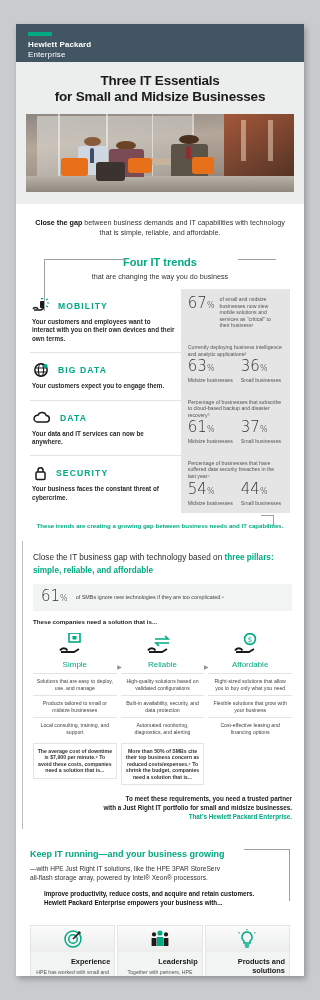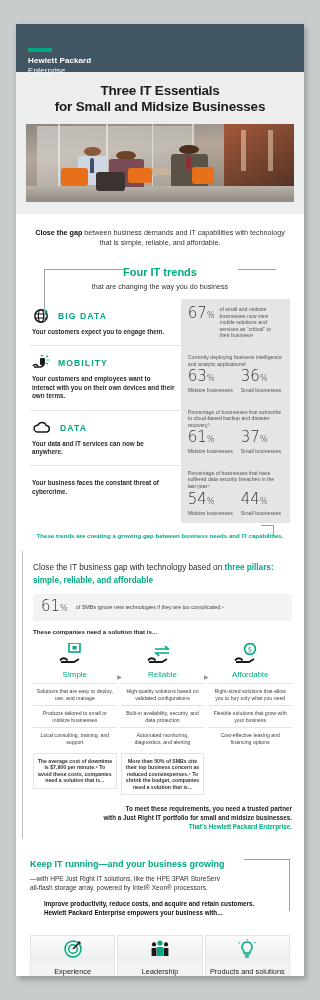--- a/index.html
+++ b/index.html
@@ -8,21 +8,21 @@
     background:#c9cccd;
     font-family:"Liberation Sans", sans-serif;
     -webkit-font-smoothing:antialiased;
   }
   .page{
     position:absolute;left:16px;top:24px;width:288px;height:952px;
     background:#ffffff;box-shadow:2px 3px 6px rgba(0,0,0,.28);
     overflow:hidden;
   }
   
-  .hdr{background:#425563;height:48px;padding:24px 12px 0 12px;box-sizing:border-box;}
+  .hdr{background:#425563;height:38px;padding:8px 12px 0 12px;box-sizing:border-box;}
   .hpe-bar{width:24px;height:4px;background:#01a982;margin-bottom:4px;}
   .hpe-name{color:#fff;font-size:8px;font-weight:bold;line-height:9.5px;letter-spacing:.1px;}
   .hpe-name span{display:block;font-weight:normal;}
   
   .titlewrap{background:#eceded;padding:11px 10px 9px;text-align:center;}
   .title-l1,.title-l2{color:#1a1a1a;font-size:13.5px;font-weight:bold;line-height:16px;letter-spacing:-.2px;}
   
   .herowrap{background:#eceded;padding:0 10px 12px;}
   .hero{position:relative;height:78px;overflow:hidden;background:#6f6a63;}
   .h-wall{position:absolute;inset:0;background:linear-gradient(175deg,#8d8781 0%,#b5a79a 35%,#9c8f84 70%,#7a7169 100%);}
@@ -92,21 +92,21 @@
   .keep-rule{position:absolute;right:14px;top:20px;width:46px;height:1px;background:#9aa0a3;}
   .keep-vr{position:absolute;right:14px;top:20px;width:1px;height:52px;background:#9aa0a3;}
   .keep-s{font-size:6.6px;line-height:9px;color:#333;margin-top:3px;}
   .keep-b{font-size:6.3px;line-height:8.6px;color:#111;font-weight:bold;margin:8px 0 0 14px;}
   
   .boxes{display:flex;margin:8px 14px 0;gap:2px;}
   .bx{flex:1;position:relative;padding-top:10px;}
   .bx-top{height:26px;background:linear-gradient(#fbfbfb,#eceded);display:flex;align-items:center;justify-content:center;
           border:1px solid #e4e5e5;border-bottom:none;}
   .bx-bd{background:#f2f3f3;border:1px solid #e4e5e5;border-top:none;padding:5px 4px 8px;text-align:center;min-height:58px;box-sizing:border-box;}
-  .bx-t{font-size:7.4px;font-weight:normal;color:#1a1a1a;line-height:9px;margin-bottom:3px;}
+  .bx-t{font-size:7.4px;font-weight:bold;color:#1a1a1a;line-height:9px;margin-bottom:3px;text-align:right;}
   .bx-x{font-size:5.2px;line-height:6.6px;color:#555;}
   svg{display:block;}
 </style>
 </head>
 <body>
 
 <div class="page">
 
   <div class="hdr">
     <div class="hpe-bar"></div>
@@ -173,60 +173,69 @@
       </div>
     </div>
 
     <div class="trends">
       <div class="tr-left">
 
         <div class="trow">
           <div class="tr-head">
             <span>
               <svg width="20" height="16" viewBox="0 0 20 16">
-                <circle cx="9" cy="8" r="6.2" fill="none" stroke="#1a1a1a" stroke-width="1.5"></circle>
-                <ellipse cx="9" cy="8" rx="2.6" ry="6.2" fill="none" stroke="#1a1a1a" stroke-width="1.1"></ellipse>
-                <path d="M3 6h12M3 10h12" stroke="#1a1a1a" stroke-width="1.1"></path>
-                <circle cx="13.5" cy="4" r="2.1" fill="#01a982"></circle>
-              </svg>
-            </span>
-            <span class="tr-name">BIG DATA</span>
-          </div>
-          <div class="tr-desc">Your customers expect you to engage them.</div>
-        </div>
-
-        <div class="trow">
-          <div class="tr-head">
-            <span>
-              <svg width="20" height="16" viewBox="0 0 20 16">
                 <path d="M2 12h7l3-2" stroke="#1a1a1a" stroke-width="1.6" fill="none"></path>
                 <path d="M1 11c1-2 4-2 5 0" stroke="#1a1a1a" stroke-width="1.6" fill="none"></path>
                 <rect x="8" y="3" width="5" height="7" rx="1" fill="#1a1a1a"></rect>
                 <path d="M14 2l2-1M15 5h2M14 8l2 1" stroke="#01a982" stroke-width="1.2"></path>
                 <path d="M9 1l1-1 1 1" stroke="#01a982" stroke-width="1.2" fill="none"></path>
               </svg>
             </span>
             <span class="tr-name">MOBILITY</span>
           </div>
           <div class="tr-desc">Your customers and employees want to interact with you on their own devices and their own terms.</div>
         </div>
 
         <div class="trow">
           <div class="tr-head">
             <span>
+              <svg width="20" height="16" viewBox="0 0 20 16">
+                <circle cx="9" cy="8" r="6.2" fill="none" stroke="#1a1a1a" stroke-width="1.5"></circle>
+                <ellipse cx="9" cy="8" rx="2.6" ry="6.2" fill="none" stroke="#1a1a1a" stroke-width="1.1"></ellipse>
+                <path d="M3 6h12M3 10h12" stroke="#1a1a1a" stroke-width="1.1"></path>
+                <circle cx="13.5" cy="4" r="2.1" fill="#01a982"></circle>
+              </svg>
+            </span>
+            <span class="tr-name">BIG DATA</span>
+          </div>
+          <div class="tr-desc">Your customers expect you to engage them.</div>
+        </div>
+
+        <div class="trow">
+          <div class="tr-head">
+            <span>
               <svg width="22" height="16" viewBox="0 0 22 16">
                 <path d="M5 12h9a3.2 3.2 0 0 0 .3-6.4A4.4 4.4 0 0 0 6 5.2 3.4 3.4 0 0 0 5 12z" fill="none" stroke="#1a1a1a" stroke-width="1.5"></path>
               </svg>
             </span>
             <span class="tr-name">DATA</span>
           </div>
           <div class="tr-desc">Your data and IT services can now be anywhere.</div>
         </div>
 
         <div class="trow">
+          <div class="tr-head">
+            <span>
+              <svg width="18" height="16" viewBox="0 0 18 16">
+                <rect x="4" y="7" width="9" height="7.5" rx="1" fill="none" stroke="#1a1a1a" stroke-width="1.5"></rect>
+                <path d="M6 7V5.2a2.5 2.5 0 0 1 5 0V7" fill="none" stroke="#1a1a1a" stroke-width="1.5"></path>
+              </svg>
+            </span>
+            <span class="tr-name">SECURITY</span>
+          </div>
           <div class="tr-desc">Your business faces the constant threat of cybercrime.</div>
         </div>
       </div>
 
       <div class="tr-right">
         <div class="srow">
           <div class="s-one">
             <div class="pct"><span>67</span><i>%</i></div>
             <div class="s-note">of small and midsize businesses now view mobile solutions and services as “critical” to their business¹</div>
           </div>

